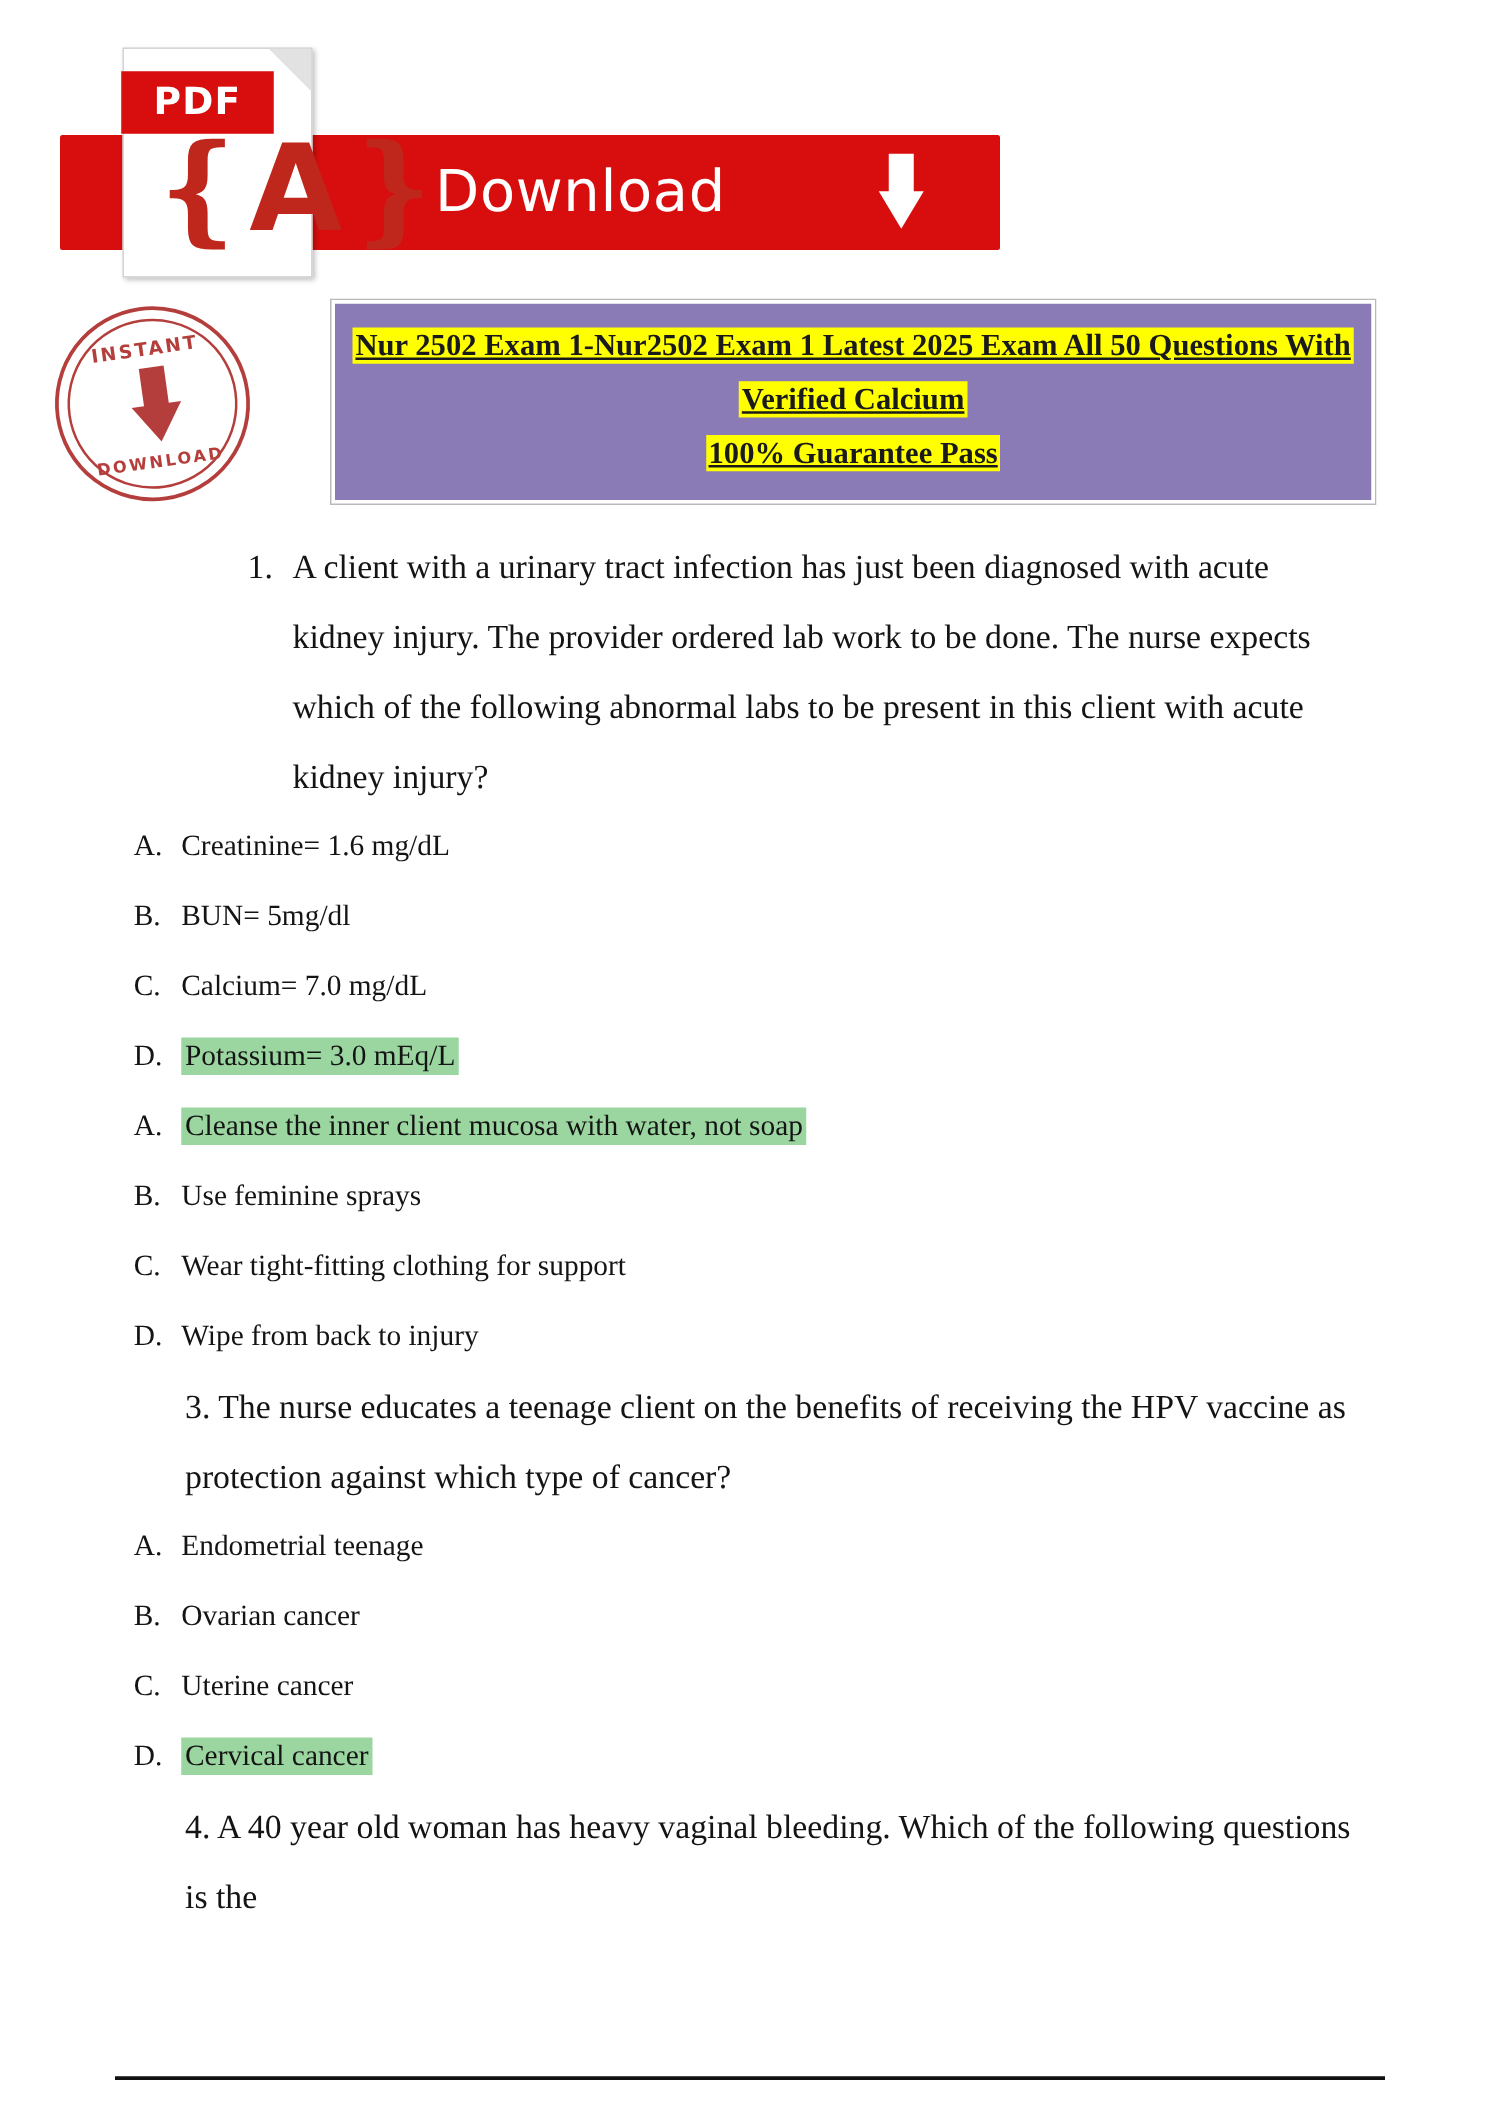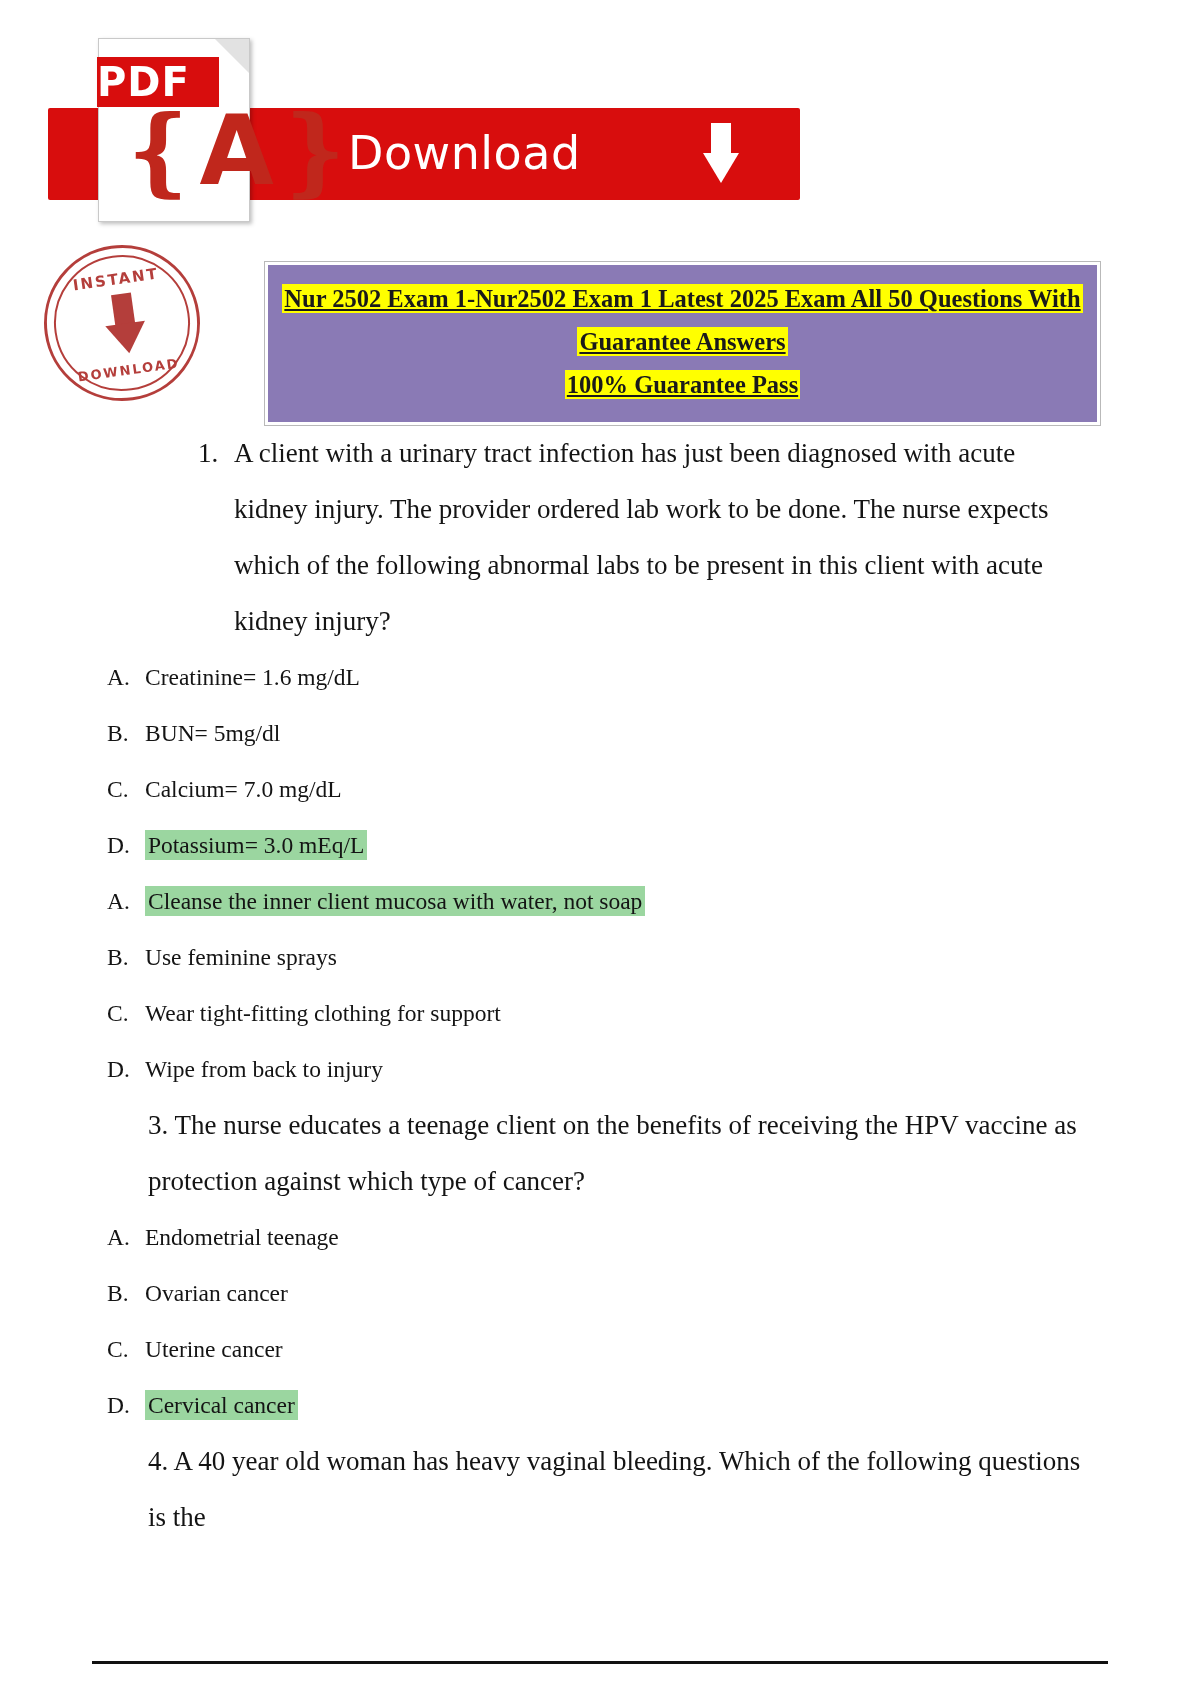--- a/index.html
+++ b/index.html
@@ -100,22 +100,23 @@
   .pdf-label {
     position: absolute;
     left: -2px;
     top: 18px;
     width: 122px;
     height: 50px;
     background: #d80d0d;
     color: #ffffff;
     font-family: "DejaVu Sans", sans-serif;
     font-weight: bold;
-    font-size: 40px;
+    font-size: 30px;
     line-height: 50px;
+    text-align: center;
     letter-spacing: 1px;
   }
   .pdf-swoosh {
     position: absolute;
     left: 20px;
     top: 62px;
     width: 110px;
     height: 105px;
     color: #c0271c;
     font-family: "DejaVu Sans", sans-serif;
@@ -183,21 +184,21 @@
     height: 0;
     border-left: 20px solid transparent;
     border-right: 20px solid transparent;
     border-top: 30px solid #a81d19;
   }
 
   
   .title-box {
     position: absolute;
     left: 265px;
-    top: 262px;
+    top: 240px;
     width: 835px;
     height: 163px;
     background: #8a7ab5;
     border: 3px solid #ffffff;
     outline: 1px solid #b9b9b9;
     box-sizing: border-box;
     text-align: center;
     padding-top: 12px;
   }
   .title-line {
@@ -285,21 +286,21 @@
     <div class="top-text">INSTANT</div>
     <div class="arrow">
       <div class="stem"></div>
       <div class="head"></div>
     </div>
     <div class="bottom-text">DOWNLOAD</div>
   </div>
 
   <div class="title-box">
     <div class="title-line"><span class="hl">Nur 2502 Exam 1-Nur2502 Exam 1 Latest 2025 Exam All 50 Questions With</span></div>
-    <div class="title-line"><span class="hl">Guarantee Answers</span></div>
+    <div class="title-line"><span class="hl">Verified Calcium</span></div>
     <div class="title-line"><span class="hl">100% Guarantee Pass</span></div>
   </div>
 
   <div class="content">
 
     <div class="q-block">
       <div class="q-text q-numbered-first">
         <span class="inline-num">1.</span><span>A client with a urinary tract infection has just been diagnosed with acute kidney injury. The provider ordered lab work to be done. The nurse expects which of the following abnormal labs to be present in this client with acute kidney injury?</span>
       </div>
       <div class="opt">

